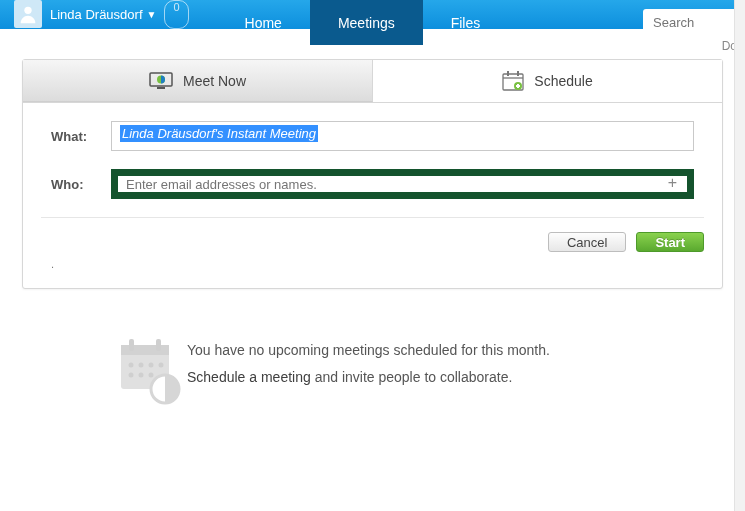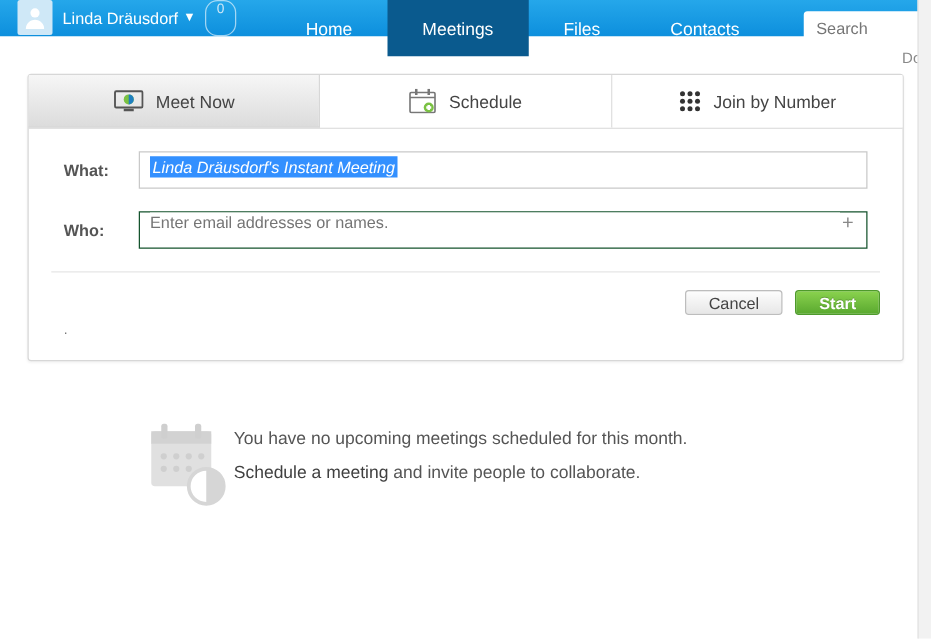--- a/index.html
+++ b/index.html
@@ -27,21 +27,21 @@
   .mtab:last-child { border-right: none; }
   .mtab.active-mtab { background: linear-gradient(to bottom, #f6f6f6, #dcdcdc); border-bottom: 1px solid #cfcfcf; margin-bottom:-1px;}
   .mtab .icon { display: inline-flex; }
 
   .form-area { padding: 18px 28px 0 28px; }
   .form-row { display: flex; align-items: center; margin-bottom: 18px; }
   .form-label { width: 60px; font-weight: bold; color: #555; font-size: 13px; }
   .text-input { flex: 1; height: 30px; border: 1px solid #c9c9c9; padding: 4px 8px; font-size: 13px; }
   .what-val { background: #fff; font-style: italic; }
   .what-val .sel { background: #3390ff; color: #fff; padding: 1px 2px; }
-  .who-input-wrap { flex: 1; height: 30px; border: 1px solid #14532d; display: flex; align-items: flex-start; padding: 0 8px; position: relative; }
+  .who-input-wrap { flex: 1; height: 30px; border: 7px solid #14532d; display: flex; align-items: flex-end; padding: 0 8px; position: relative; }
   .who-input { flex:1; border:none; outline:none; font-size:13px; color:#999; }
   .plus-btn { color: #888; font-size: 16px; cursor: pointer; padding:0 2px;}
   .divider { height: 1px; background: #e6e6e6; margin: 0 18px 14px 18px; }
 
   .actions { display: flex; justify-content: flex-end; gap: 10px; padding: 0 18px; }
   .btn { height: 20px; padding: 0 18px; border-radius: 3px; font-size: 13px; cursor: pointer; border: 1px solid #bdbdbd; background: linear-gradient(to bottom,#fdfdfd,#e7e7e7); color:#444;}
   .btn-start { border: 1px solid #4e9a2b; background: linear-gradient(to bottom,#8ad24e,#5aa92f); color: #fff; font-weight: bold; text-shadow:0 -1px 0 rgba(0,0,0,0.2);}
   .dots-row { padding: 0 28px; color:#777; font-size:11px; margin-top:6px;}
 
   
@@ -79,23 +79,20 @@
   <div class="nav">
     <div class="nav-item">
         <span>Home</span>
       </div>
     <div class="nav-item active">
         <span>Meetings</span>
       </div>
     <div class="nav-item">
         <span>Files</span>
       </div>
-    <div class="nav-item">
-        <span>Contacts</span>
-      </div>
   </div>
 
   <div class="search-wrap">
     <input class="search-input" placeholder="Search" style="">
   </div>
 </div>
 
 <div class="do-label">Do</div>
 
 <div class="panel">
@@ -117,38 +114,20 @@
             <rect x="1" y="3" width="20" height="16" rx="1" fill="none" stroke="#777" stroke-width="1.3"></rect>
             <line x1="1" y1="7" x2="21" y2="7" stroke="#777" stroke-width="1.3"></line>
             <rect x="5" y="0" width="2" height="5" fill="#777"></rect>
             <rect x="15" y="0" width="2" height="5" fill="#777"></rect>
             <circle cx="16" cy="15" r="4" fill="#7ac142"></circle>
             <rect x="15" y="13" width="2" height="4" fill="#fff"></rect>
             <rect x="14" y="14" width="4" height="2" fill="#fff"></rect>
           </svg>
       </span>
       <span>Schedule</span>
-    </div>
-    <div class="mtab">
-      <span class="icon">
-        <svg width="18" height="18" viewBox="0 0 18 18">
-            <g fill="#333">
-              <circle cx="3" cy="3" r="2"></circle>
-              <circle cx="9" cy="3" r="2"></circle>
-              <circle cx="15" cy="3" r="2"></circle>
-              <circle cx="3" cy="9" r="2"></circle>
-              <circle cx="9" cy="9" r="2"></circle>
-              <circle cx="15" cy="9" r="2"></circle>
-              <circle cx="3" cy="15" r="2"></circle>
-              <circle cx="9" cy="15" r="2"></circle>
-              <circle cx="15" cy="15" r="2"></circle>
-            </g>
-          </svg>
-      </span>
-      <span>Join by Number</span>
     </div>
   </div>
 
   <div class="form-area">
     <div class="form-row">
       <div class="form-label">What:</div>
       <div class="text-input what-val">
         <span class="sel">Linda Dräusdorf's Instant Meeting</span>
       </div>
     </div>

